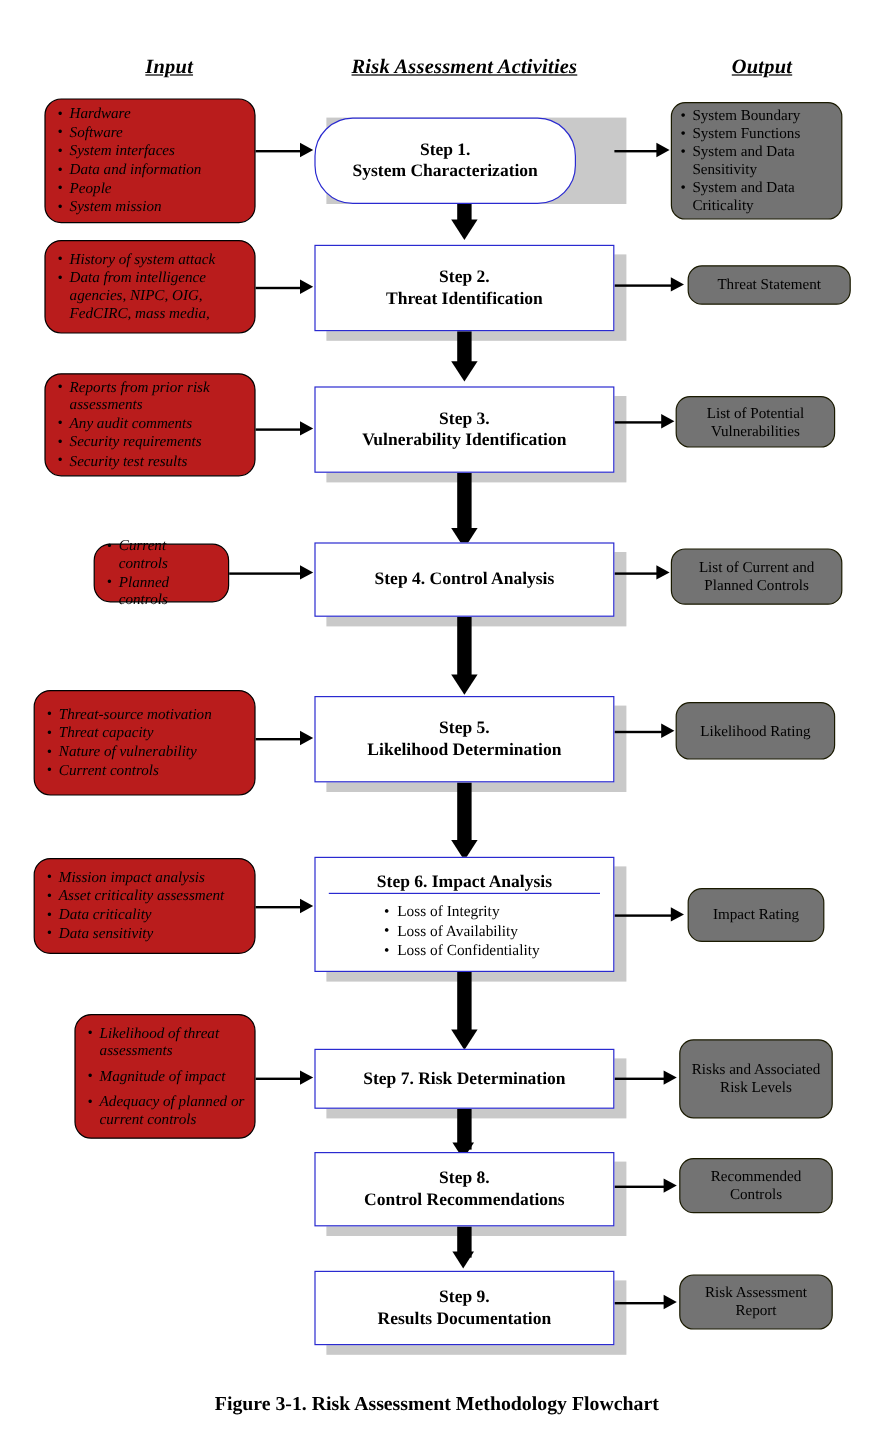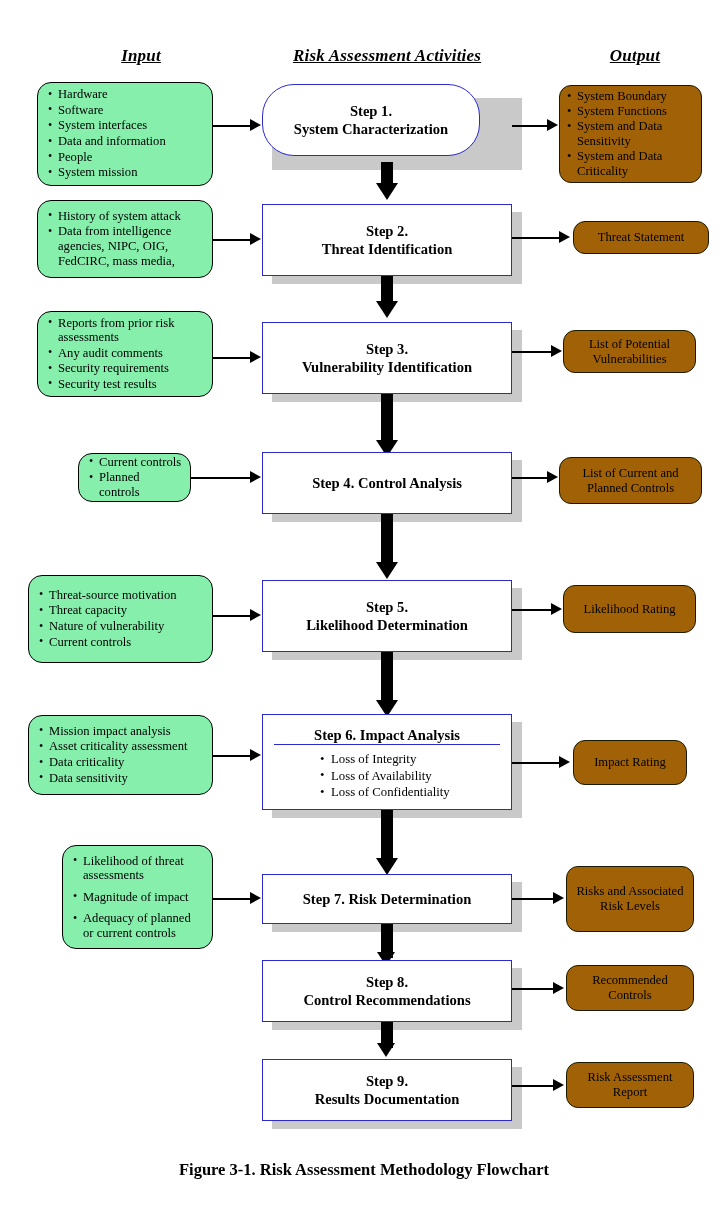--- a/index.html
+++ b/index.html
@@ -18,42 +18,43 @@
     font-size:17px;
     white-space:nowrap;
     letter-spacing:.2px;
   }
 
   
   .node{position:absolute;box-sizing:border-box;}
 
   
   .in-box{
-    background:#86efac;
+    background:#b91c1c;
     border:1.6px solid #000;
     border-radius:14px;
     box-sizing:border-box;
     display:flex;flex-direction:column;justify-content:center;
     padding:6px 8px 6px 10px;
+    font-style:italic;
   }
   .in-box ul{margin:0;padding:0;list-style:none;}
   .in-box li{
     font-size:12.6px;line-height:14.6px;
     padding-left:10px;position:relative;
     margin:0 0 1px 0;
   }
   .in-box li:before{
     content:"\2022";position:absolute;left:0;top:-0.5px;font-size:12px;
   }
   .in-box.spaced li{margin-bottom:7px;}
   .in-box.spaced li:last-child{margin-bottom:0;}
 
   
   .out-box{
-    background:#a16207;
+    background:#737373;
     border:1.8px solid #1a1a00;
     border-radius:12px;
     box-sizing:border-box;
     display:flex;flex-direction:column;justify-content:center;
     align-items:center;
     text-align:center;
     padding:5px 7px;
   }
   .out-box .otext{font-size:12.6px;line-height:15px;}
   .out-box ul{margin:0;padding:0;list-style:none;text-align:left;width:100%;}
@@ -122,21 +123,21 @@
 </head>
 <body>
 
 <div class="page">
 
   <div class="col-head" style="left:76px;top:46px;width:130px;text-align:center;">Input</div>
   <div class="col-head" style="left:262px;top:46px;width:250px;text-align:center;">Risk Assessment Activities</div>
   <div class="col-head" style="left:575px;top:46px;width:120px;text-align:center;">Output</div>
 
   <div class="node step-shadow" style="left:272px;top:98px;width:250px;height:72px;"></div>
-  <div class="node step-box" style="left:262px;top:84px;width:218px;height:72px;border-radius:32px;">
+  <div class="node step-box" style="left:262px;top:98px;width:218px;height:72px;border-radius:32px;">
     <div class="step-title">Step 1.</div>
     <div class="step-title">System Characterization</div>
   </div>
 
   <div class="node in-box" style="left:37px;top:82px;width:176px;height:104px;">
     <ul>
       <li>Hardware</li>
       <li>Software</li>
       <li>System interfaces</li>
       <li>Data and information</li>

